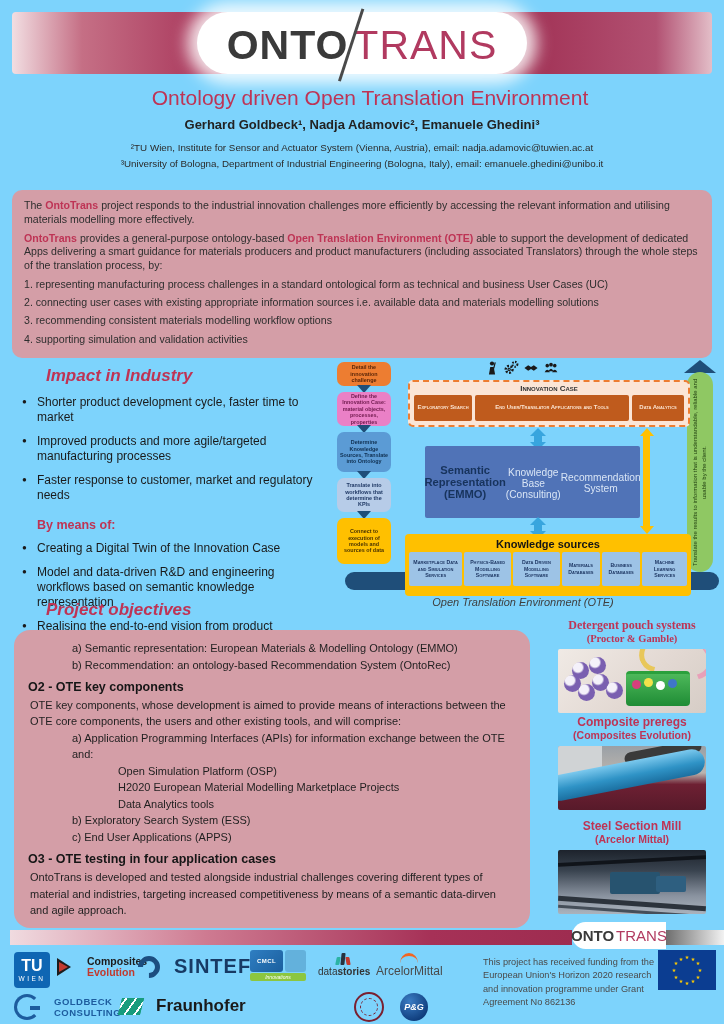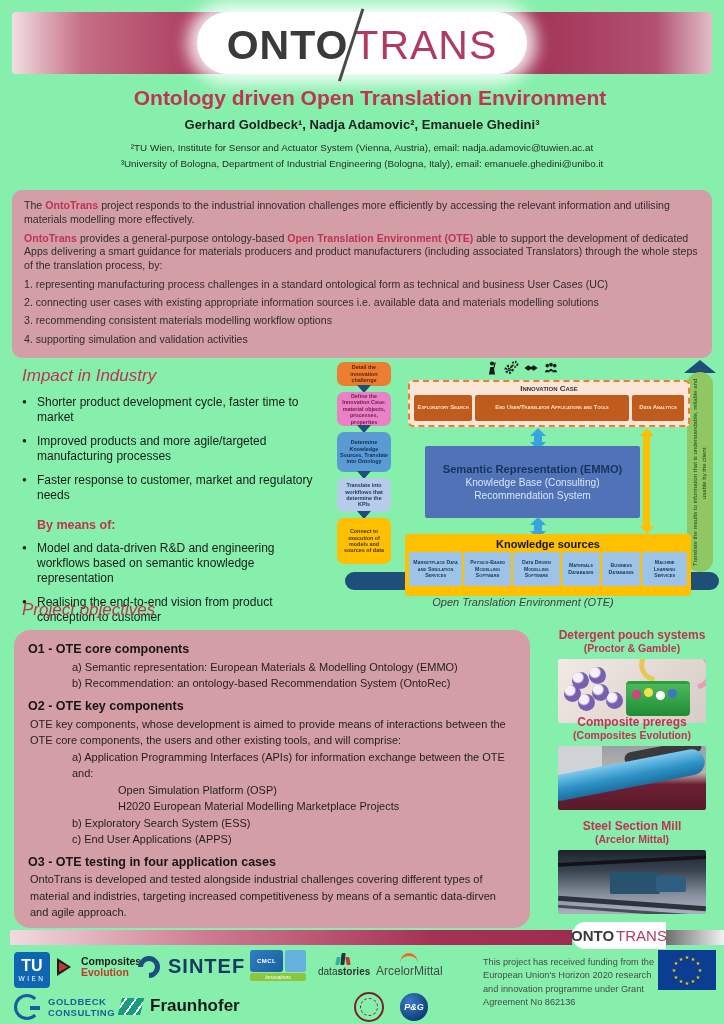--- a/index.html
+++ b/index.html
@@ -1,42 +1,42 @@
 <!DOCTYPE html>
 <html><head>
 <meta charset="utf-8">
 <style>
   * { margin:0; padding:0; box-sizing:border-box; }
   html,body { background:#ffffff; }
   body { font-family:"Liberation Sans", sans-serif; color:#2d2d2d; }
-  #poster { position:relative; width:724px; height:1024px; background:#86efac; overflow:hidden; margin:0 auto; }
+  #poster { position:relative; width:724px; height:1024px; background:#7dd3fc; overflow:hidden; margin:0 auto; }
 
   
   .top-bar { position:absolute; left:12px; top:12px; width:700px; height:62px; border-radius:4px;
     background:linear-gradient(90deg,#F2DEE2 0%,#C56F85 10%,#A63157 30%,#9E2C50 70%,#B25172 92%,#E3BEC8 100%); }
   .logo-plate { position:absolute; left:50%; top:0; transform:translateX(-50%); width:330px; height:62px;
     background:#fff; border-radius:31px; box-shadow:0 0 16px 10px rgba(255,255,255,.85); }
   .logo-row { position:absolute; left:50%; top:4px; transform:translateX(-50%); display:flex; align-items:center; height:58px; }
   .logo-onto { font-size:41px; font-weight:bold; color:#3a3a3a; letter-spacing:1px; }
   .logo-trans { font-size:41px; color:#B13A60; letter-spacing:1px; }
   .logo-slash { width:3px; height:76px; background:#4a4a4a; transform:rotate(18deg); margin:0 1px; }
-  .poster-title { position:absolute; left:0; top:86px; width:100%; text-align:center; color:#BE3455; font-size:21px; font-weight:bold;padding-left:16px; }
+  .poster-title { position:absolute; left:0; top:86px; width:100%; text-align:center; color:#BE3455; font-size:21px; font-weight:normal;padding-left:16px; }
   .authors { position:absolute; left:0; top:117px; width:100%; text-align:center; color:#222; font-size:13px; font-weight:bold; }
   .affils { position:absolute; left:0; top:140px; width:100%; text-align:center; color:#2b2b2b; font-size:9.8px; line-height:1.65; }
 
   
   .intro { position:absolute; left:12px; top:190px; width:700px; height:168px; background:#D49EA7; border-radius:10px;
     padding:9px 12px; font-size:10.6px; line-height:1.3; color:#2e2e2e; }
   .intro p { margin-bottom:5px; }
   .intro .hl { color:#BE3455; font-weight:bold; }
   .intro .item { margin-top:4.5px; }
 
   
   .impact { position:absolute; left:22px; top:366px; width:308px; }
-  .sec-heading { color:#BE3455; font-size:17px; font-weight:normal; font-style:italic; }
+  .sec-heading { color:#BE3455; font-size:17px; font-weight:bold; font-style:italic;margin-left:24px; }
   .impact .bullet { position:relative; padding-left:15px; font-size:12px; color:#1a1a1a; margin-top:9px; line-height:1.25; }
   .impact .bullet::before { content:"●"; position:absolute; left:0; top:2px; font-size:8px; color:#1a1a1a; }
   .by-means { color:#BE3455; font-weight:bold; font-size:12.5px; margin:15px 0 2px 15px; }
 
   
   .diagram { position:absolute; left:333px; top:360px; width:391px; height:252px; }
   .flow-col { position:absolute; left:4px; top:2px; width:54px; display:flex; flex-direction:column; align-items:center; }
   .flow-box { width:54px; border-radius:7px; padding:2px 3px; font-size:5.4px; font-weight:bold; text-align:center;
     line-height:1.2; display:flex; align-items:center; justify-content:center; }
   .fb-1 { height:24px; background:#ED7D31; color:#5b2608; }
@@ -65,21 +65,21 @@
   .v-arrow::after { bottom:-7px; border-top:8px solid #38A5DE; }
   .arrow-1 { left:201px; top:75px; height:8px; }
   .arrow-2 { left:201px; top:164px; height:8px; }
   .y-arrow { position:absolute; left:310px; top:75px; height:92px; width:7px; background:#FFC000; }
   .y-arrow::before, .y-arrow::after { content:""; position:absolute; left:50%; transform:translateX(-50%);
     border-left:7px solid transparent; border-right:7px solid transparent; }
   .y-arrow::before { top:-7px; border-bottom:8px solid #FFC000; }
   .y-arrow::after { bottom:-7px; border-top:8px solid #FFC000; }
 
   .emmo { position:absolute; left:92px; top:86px; width:215px; height:72px; background:#5073B7; border-radius:2px;
-    display:flex; flex-direction:column; align-items:center; justify-content:center; text-align:center; }
+    display:flex; flex-direction:row; align-items:center; justify-content:center; text-align:center; }
   .emmo-l1 { color:#17335c; font-weight:bold; font-size:11.2px; }
   .emmo-l2 { color:#D9E5F5; font-size:10.2px; margin-top:2px; }
 
   .know { position:absolute; left:72px; top:174px; width:286px; height:62px; background:#FFC000; border-radius:4px; padding:2px 4px; }
   .know-title { text-align:center; font-weight:bold; font-size:11px; color:#141414; line-height:16px; }
   .know-row { display:flex; gap:2px; height:34px; }
   .know-cell { background:#9DC3E6; border-radius:2px; color:#1F3864; font-variant:small-caps; font-weight:bold;
     font-size:5.2px; line-height:1.3; display:flex; align-items:center; justify-content:center; text-align:center; padding:1px; }
   .kc-1 { flex:1.2; } .kc-2 { flex:1.05; } .kc-3 { flex:1.05; } .kc-4 { flex:.85; } .kc-5 { flex:.85; } .kc-6 { flex:1; }
 
@@ -99,21 +99,21 @@
     padding:10px 14px; font-size:11px; line-height:1.5; color:#1f1f1f; }
   .obj-title { font-weight:bold; font-size:12.5px; color:#161616; }
   .obj-title.mt { margin-top:5px; }
   .obj-item { padding-left:44px; }
   .obj-sub { padding-left:90px; }
   .obj-para { padding-left:2px; }
 
   
   .sidebar { position:absolute; left:540px; top:610px; width:184px; }
   .case { position:absolute; left:0; width:184px; text-align:center; }
-  .case-1 { top:18px; } .case-2 { top:105px; } .case-3 { top:209px; }
+  .case-1 { top:8px;font-family:Liberation Serif, serif; } .case-2 { top:105px; } .case-3 { top:209px; }
   .case-title { color:#BE3455; font-weight:bold; font-size:12px; line-height:14px; }
   .case-sub { color:#BE3455; font-weight:bold; font-size:10.5px; line-height:13px; }
   .photo { position:relative; width:148px; height:64px; margin:4px auto 0; border-radius:2px; overflow:hidden; }
   #photo-pods { background:linear-gradient(135deg,#f0eae5 0%,#e3d9d3 55%,#d6cdc6 100%); }
   .pod { position:absolute; width:17px; height:17px; border-radius:50%;
     background:radial-gradient(circle at 35% 32%, #f4f1fa 0 28%, #7a5fb0 40% 74%, #47387a 100%); }
   .arc { position:absolute; border:5px solid #e8a0b8; border-radius:50%; border-bottom-color:transparent; border-left-color:transparent; }
   .arc.a1 { right:-8px; top:-14px; width:58px; height:44px; transform:rotate(24deg); }
   .arc.a2 { right:18px; top:-18px; width:50px; height:40px; border-color:#e8c75a transparent transparent #e8c75a; transform:rotate(-30deg); }
   .podbox { position:absolute; right:16px; bottom:7px; width:64px; height:35px; border-radius:4px;
@@ -136,21 +136,21 @@
     background:linear-gradient(90deg,#F0DBE0 0%,#CE7A91 35%,#A63157 75%,#9E2C50 100%); }
   .prefooter-plate { position:absolute; left:572px; top:922px; width:94px; height:27px; background:#fff;
     border-radius:14px 0 0 14px; display:flex; align-items:center; justify-content:center; }
   .mini-onto { font-size:15px; font-weight:bold; color:#3a3a3a; }
   .mini-trans { font-size:15px; color:#B13A60; }
   .mini-slash { display:inline-block; width:1.5px; height:20px; background:#8a3553; transform:rotate(18deg); vertical-align:middle; margin:0 1px; }
   .prefooter-gray { position:absolute; left:666px; top:930px; width:58px; height:15px;
     background:linear-gradient(90deg,#6e6e6e 0%,#f2f2f2 100%); }
 
   
-  .partner { position:absolute; display:flex; align-items:center; gap:8px; }
+  .partner { position:absolute; display:flex; align-items:center; gap:14px; }
   .tu-block { left:14px; top:952px; width:36px; height:36px; background:#0E66B3; border-radius:4px;
     display:flex; flex-direction:column; align-items:center; justify-content:center; }
   .tu-top { color:#fff; font-weight:bold; font-size:16px; line-height:16px; }
   .tu-bottom { color:#fff; font-size:6.5px; letter-spacing:2.5px; margin-top:1px; }
   .comp { left:57px; top:956px; }
   .comp-icon { position:relative; width:16px; height:20px; }
   .comp-icon .t1 { position:absolute; left:0; top:1px; width:0; height:0; border-top:9px solid transparent; border-bottom:9px solid transparent; border-left:14px solid #1c1c1c; }
   .comp-icon .t2 { position:absolute; left:2px; top:5px; width:0; height:0; border-top:5px solid transparent; border-bottom:5px solid transparent; border-left:9px solid #C23A2E; }
   .comp-l1 { font-size:10.5px; font-weight:bold; color:#1c1c1c; line-height:11px; }
   .comp-l2 { font-size:10.5px; font-weight:bold; color:#C23A2E; line-height:11px; }
@@ -233,20 +233,21 @@
     <div class="item">3. recommending consistent materials modelling workflow options</div>
     <div class="item">4. supporting simulation and validation activities</div>
   </div>
 
   <div class="impact">
     <div class="sec-heading">Impact in Industry</div>
     <div class="bullet">Shorter product development cycle, faster time to market</div>
     <div class="bullet">Improved products and more agile/targeted manufacturing processes</div>
     <div class="bullet">Faster response to customer, market and regulatory needs</div>
     <div class="by-means">By means of:</div>
+    <div class="bullet">Creating a Digital Twin of the Innovation Case</div>
     <div class="bullet">Model and data-driven R&amp;D and engineering workflows based on semantic knowledge representation</div>
     <div class="bullet">Realising the end-to-end vision from product conception to customer</div>
   </div>
 
   <div class="diagram">
     <div class="navy-band"></div>
     <div class="navy-head"></div>
     <div class="green-bar">
       <div class="green-text">Translate the results to information that is understandable, reliable and usable by the client.</div>
     </div>
@@ -317,28 +318,28 @@
         <div class="know-cell kc-5">Business Databases</div>
         <div class="know-cell kc-6">Machine Learning Services</div>
       </div>
     </div>
 
     <div class="ote-caption">Open Translation Environment (OTE)</div>
   </div>
 
   <div class="obj-heading sec-heading">Project objectives</div>
   <div class="objectives">
-    <div class="obj-title">O1 - OTE core components</div>
     <div class="obj-item">a) Semantic representation: European Materials &amp; Modelling Ontology (EMMO)</div>
     <div class="obj-item">b) Recommendation: an ontology-based Recommendation System (OntoRec)</div>
     <div class="obj-title mt">O2 - OTE key components</div>
     <div class="obj-para">OTE key components, whose development is aimed to provide means of interactions between the OTE core components, the users and other existing tools, and will comprise:</div>
     <div class="obj-item">a) Application Programming Interfaces (APIs) for information exchange between the OTE and:</div>
     <div class="obj-sub">Open Simulation Platform (OSP)</div>
     <div class="obj-sub">H2020 European Material Modelling Marketplace Projects</div>
+    <div class="obj-sub">Data Analytics tools</div>
     <div class="obj-item">b) Exploratory Search System (ESS)</div>
     <div class="obj-item">c) End User Applications (APPS)</div>
     <div class="obj-title mt">O3 - OTE testing in four application cases</div>
     <div class="obj-para">OntoTrans is developed and tested alongside industrial challenges covering different types of material and indistries, targeting increased competitiveness by means of a semantic data-dirven and agile approach.</div>
   </div>
 
   <div class="sidebar">
     <div class="case case-1">
       <div class="case-title">Detergent pouch systems</div>
       <div class="case-sub">(Proctor &amp; Gamble)</div>

